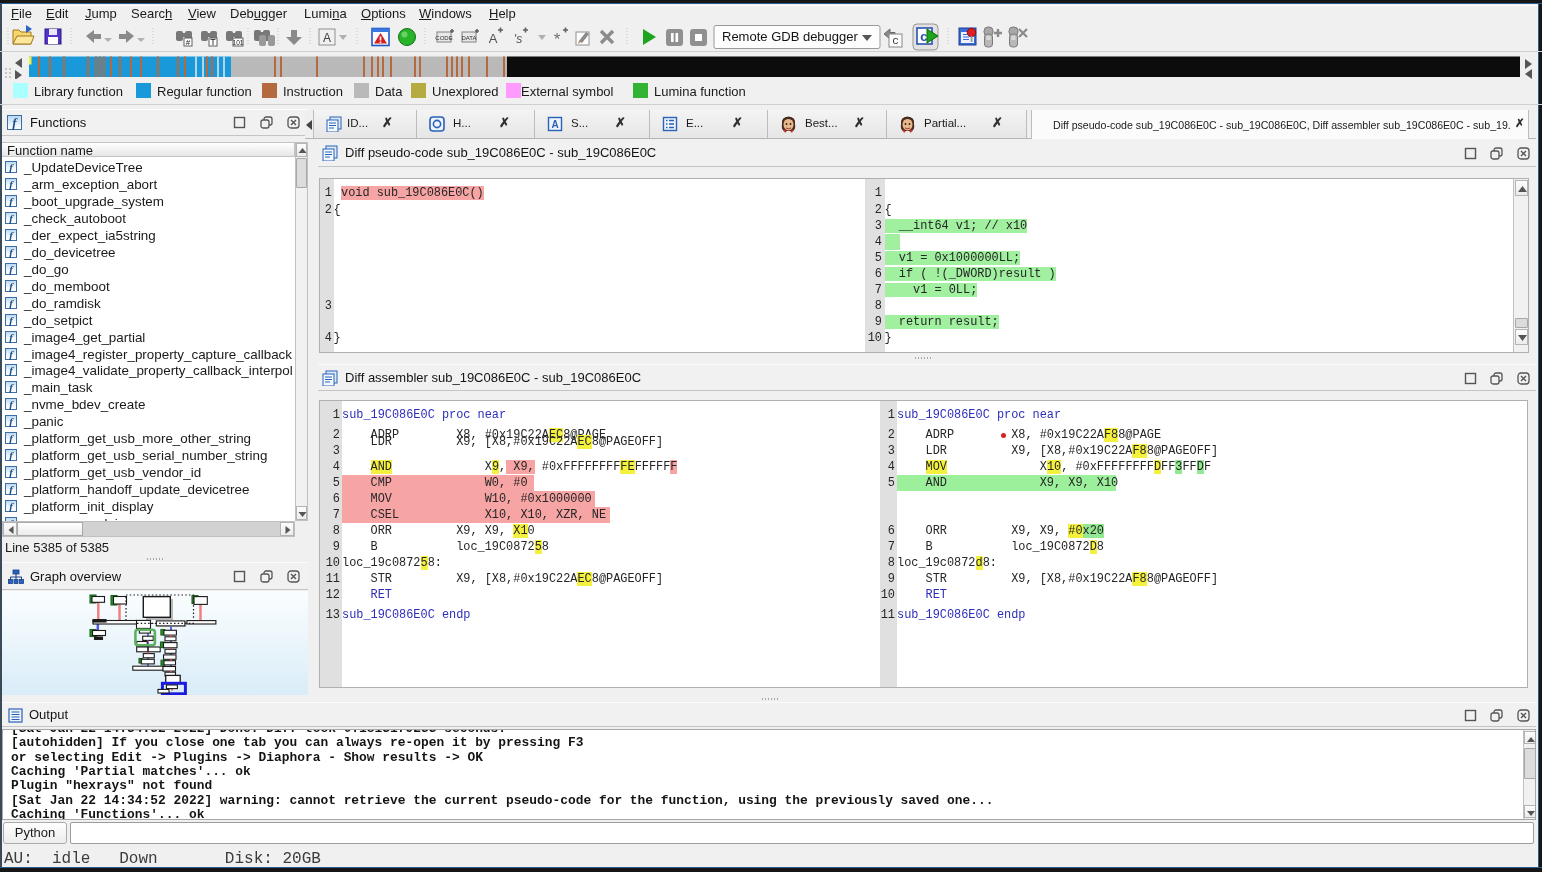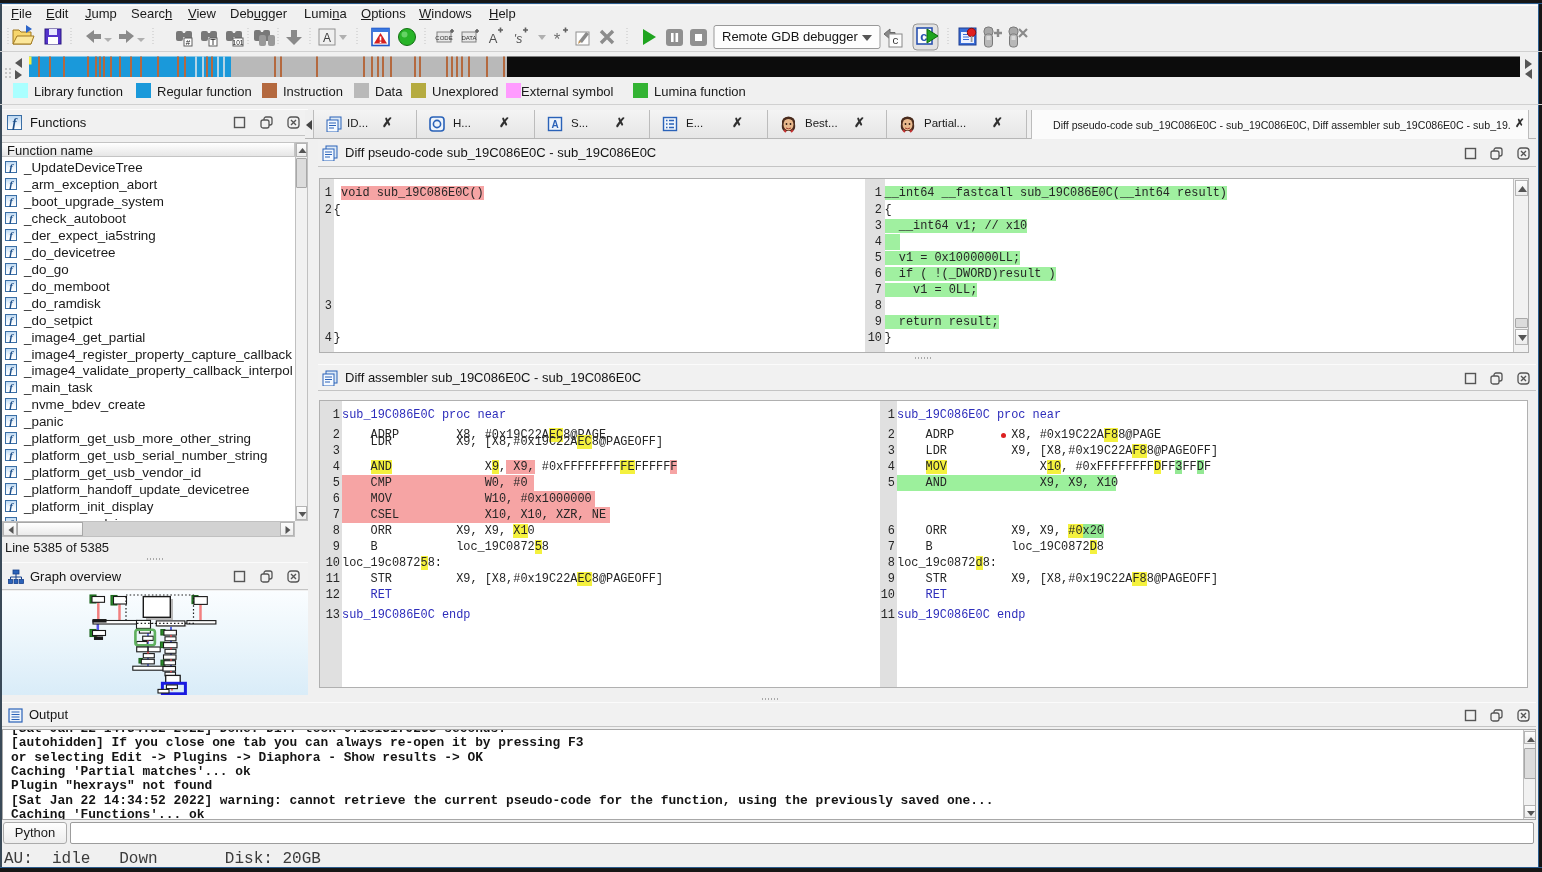--- a/index.html
+++ b/index.html
@@ -665,21 +665,20 @@
   <div class="ln" style="left:545px;width:17px;top:86.9px">6</div>
   <div class="ln" style="left:545px;width:17px;top:103px">7</div>
   <div class="ln" style="left:545px;width:17px;top:119.1px">8</div>
   <div class="ln" style="left:545px;width:17px;top:135.2px">9</div>
   <div class="ln" style="left:545px;width:17px;top:151.3px">10</div>
 
   <div class="cl" style="left:21px;top:6.4px"><span class="hp">void sub_19C086E0C()</span></div>
   <div class="cl" style="left:13.5px;top:22.5px">{</div>
   <div class="cl" style="left:13.5px;top:151.3px">}</div>
 
-  <div class="cl" style="left:564.5px;top:6.4px"><span class="hgr">__int64 __fastcall sub_19C086E0C(__int64 result)</span></div>
   <div class="cl" style="left:564.5px;top:22.5px">{</div>
   <div class="cl" style="left:564.5px;top:38.6px"><span class="hgr">  __int64 v1; // x10</span></div>
   <div class="abs" style="left:564.5px;top:38.6px;width:0;"></div>
   <div class="rowg2" style="left:564.5px;top:54.7px;width:15px;"></div>
   <div class="cl" style="left:564.5px;top:70.8px"><span class="hgr">  v1 = 0x1000000LL;</span></div>
   <div class="cl" style="left:564.5px;top:86.9px"><span class="hgr">  if ( !(_DWORD)result )</span></div>
   <div class="cl" style="left:564.5px;top:103px"><span class="hgr">    v1 = 0LL;</span></div>
   <div class="cl" style="left:564.5px;top:135.2px"><span class="hgr">  return result;</span></div>
   <div class="cl" style="left:564.5px;top:151.3px">}</div>
 

